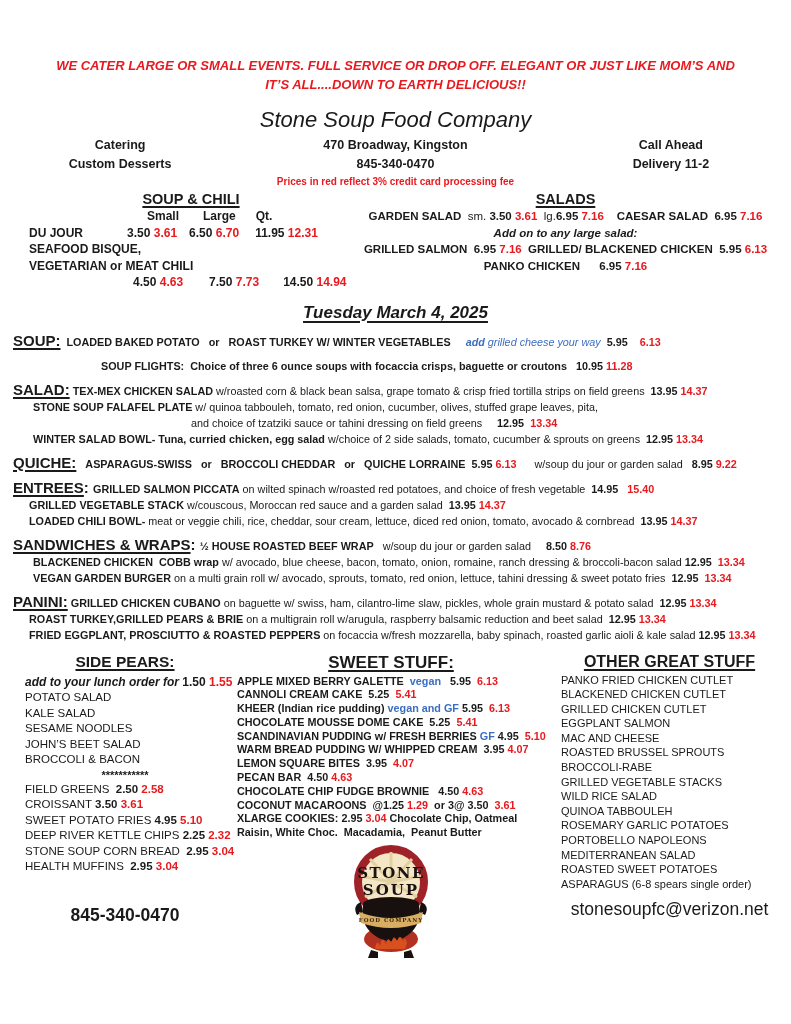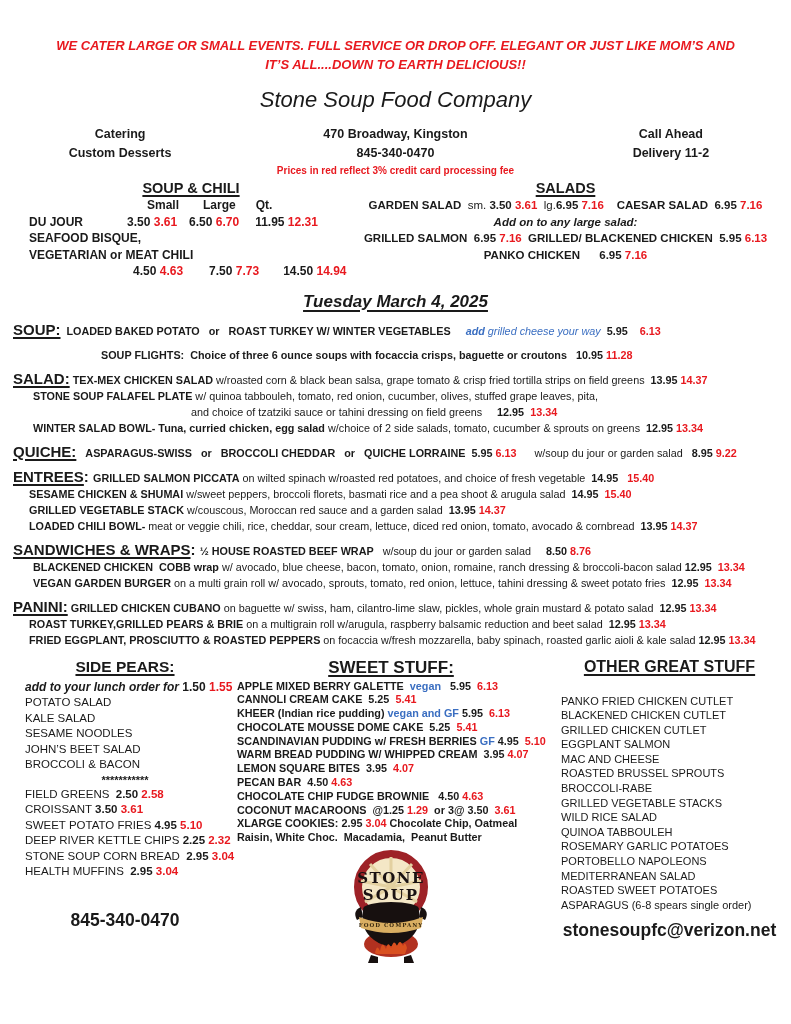--- a/index.html
+++ b/index.html
@@ -2,27 +2,27 @@
 <html style="--red: #e8191f; --blue: #3a6ec1;"><head>
 <meta charset="utf-8">
 <style>
   :root { --red:#e8191f; --blue:#3a6ec1; --ink:#1a1a1a; }
   * { box-sizing:border-box; }
   html,body { margin:0; padding:0; }
   body {
     width:791px; height:1024px; background:#ffffff; overflow:hidden;
     font-family:"Liberation Sans", sans-serif; color:var(--ink);
   }
-  .page { width:791px; height:876px; padding:36px 13px 0 13px; }
+  .page { width:791px; height:876px; padding:56px 13px 0 13px; }
 
   
   .tagline { text-align:center; color:var(--red); font-weight:bold; font-style:italic;
              font-size:13px; line-height:19px; }
   .title { text-align:center; font-weight:normal; font-style:italic; font-size:22px; margin-top:13px; }
-  .info-row { display:flex; margin-top:12px; font-weight:bold; font-size:12.5px; line-height:19px; }
+  .info-row { display:flex; margin-top:3px; font-weight:bold; font-size:12.5px; line-height:19px; }
   .info-col { text-align:center; }
   .info-col.l { width:28%; } .info-col.c { width:44%; } .info-col.r { width:28%; }
   .fee-note { text-align:center; color:var(--red); font-weight:bold; font-size:10px; margin-top:2px; }
 
   
   .top-cols { display:flex; margin-top:4px; }
   .soup-chili { width:340px; padding-left:16px; font-size:12px; font-weight:bold; }
   .salads-top { flex:1; font-size:11.5px; text-align:center; }
   .heading { font-weight:bold; text-decoration:underline; text-decoration-thickness:2px;
              text-underline-offset:2px; }
@@ -57,32 +57,32 @@
   .indent-flight { padding-left:88px; }
   .mt8 { margin-top:8px; }
 
   
   .bottom-cols { display:flex; margin-top:10px; }
   .col1 { width:224px; padding-left:12px; }
   .col2 { width:308px; }
   .col3 { flex:1; padding-left:16px; }
   .col-heading1 { font-size:15.5px; text-align:center; display:block; width:200px; }
   .col-heading2 { font-size:17px; text-align:center; display:block; margin-bottom:2px; }
-  .col-heading3 { font-size:16px; text-align:center; display:block; margin-bottom:18px; }
+  .col-heading3 { font-size:16px; text-align:center; display:block; margin-bottom:2px; }
   .col1 .line { font-size:11.5px; line-height:15.5px; white-space:pre; }
   .col1 .list-line { font-size:11.5px; line-height:15.5px; }
   .col1 .intro { margin-top:4px; font-size:12px; }
   .stars { width:200px; text-align:center; font-weight:bold; font-size:11px; line-height:14px; }
   .col2 .line { font-size:10.8px; font-weight:bold; line-height:13.8px; white-space:pre; }
   .col3 .list-line { font-size:11px; line-height:14.6px; }
 
   
   .phone { margin-top:30px; width:200px; text-align:center; font-size:17.5px; font-weight:bold; }
   .logo-wrap { text-align:center; margin-top:2px; }
-  .email { margin-top:8px; text-align:center; font-size:17.5px; font-weight:bold; }
+  .email { margin-top:8px; text-align:center; font-size:17.5px; font-weight:normal; }
 </style>
 </head>
 <body>
 
 <div class="page">
 
   <div class="tagline">
     <div>WE CATER LARGE OR SMALL EVENTS. FULL SERVICE OR DROP OFF. ELEGANT OR JUST LIKE MOM’S AND</div>
     <div>IT’S ALL....DOWN TO EARTH DELICIOUS!!</div>
   </div>
@@ -140,21 +140,20 @@
       <div class="line"><span class="seg-label">SALAD:</span><span class="seg-r"> </span><span class="seg-b">TEX-MEX CHICKEN SALAD</span><span class="seg-r"> w/roasted corn &amp; black bean salsa, grape tomato &amp; crisp fried tortilla strips on field greens  </span><span class="seg-b">13.95 </span><span class="seg-red">14.37</span></div>
       <div class="line indent1"><span class="seg-b">STONE SOUP FALAFEL PLATE</span><span class="seg-r"> w/ quinoa tabbouleh, tomato, red onion, cucumber, olives, stuffed grape leaves, pita,</span></div>
       <div class="line indent3"><span class="seg-r">and choice of tzatziki sauce or tahini dressing on field greens     </span><span class="seg-b">12.95  </span><span class="seg-red">13.34</span></div>
       <div class="line indent1"><span class="seg-b">WINTER SALAD BOWL- Tuna, curried chicken, egg salad</span><span class="seg-r"> w/choice of 2 side salads, tomato, cucumber &amp; sprouts on greens  </span><span class="seg-b">12.95 </span><span class="seg-red">13.34</span></div>
     </div>
   <div class="section">
       <div class="line"><span class="seg-label">QUICHE:</span><span class="seg-r">   </span><span class="seg-b">ASPARAGUS-SWISS   or   BROCCOLI CHEDDAR   or   QUICHE LORRAINE  5.95 </span><span class="seg-red">6.13</span><span class="seg-r">      w/soup du jour or garden salad   </span><span class="seg-b">8.95 </span><span class="seg-red">9.22</span></div>
     </div>
   <div class="section">
       <div class="line"><span class="seg-label">ENTREES</span><span class="seg-labelc">: </span><span class="seg-b">GRILLED SALMON PICCATA</span><span class="seg-r"> on wilted spinach w/roasted red potatoes, and choice of fresh vegetable  </span><span class="seg-b">14.95   </span><span class="seg-red">15.40</span></div>
-      <div class="line indent2"><span class="seg-b">SESAME CHICKEN &amp; SHUMAI</span><span class="seg-r"> w/sweet peppers, broccoli florets, basmati rice and a pea shoot &amp; arugula salad  </span><span class="seg-b">14.95  </span><span class="seg-red">15.40</span></div>
       <div class="line indent2"><span class="seg-b">GRILLED VEGETABLE STACK</span><span class="seg-r"> w/couscous, Moroccan red sauce and a garden salad  </span><span class="seg-b">13.95 </span><span class="seg-red">14.37</span></div>
       <div class="line indent2"><span class="seg-b">LOADED CHILI BOWL-</span><span class="seg-r"> meat or veggie chili, rice, cheddar, sour cream, lettuce, diced red onion, tomato, avocado &amp; cornbread  </span><span class="seg-b">13.95 </span><span class="seg-red">14.37</span></div>
     </div>
   <div class="section">
       <div class="line"><span class="seg-label">SANDWICHES &amp; WRAPS</span><span class="seg-labelc">: </span><span class="seg-b">½ HOUSE ROASTED BEEF WRAP</span><span class="seg-r">   w/soup du jour or garden salad     </span><span class="seg-b">8.50 </span><span class="seg-red">8.76</span></div>
       <div class="line indent1"><span class="seg-b">BLACKENED CHICKEN  COBB wrap</span><span class="seg-r"> w/ avocado, blue cheese, bacon, tomato, onion, romaine, ranch dressing &amp; broccoli-bacon salad </span><span class="seg-b">12.95  </span><span class="seg-red">13.34</span></div>
       <div class="line indent1"><span class="seg-b">VEGAN GARDEN BURGER</span><span class="seg-r"> on a multi grain roll w/ avocado, sprouts, tomato, red onion, lettuce, tahini dressing &amp; sweet potato fries  </span><span class="seg-b">12.95  </span><span class="seg-red">13.34</span></div>
     </div>
   <div class="section">
       <div class="line"><span class="seg-label">PANINI:</span><span class="seg-r"> </span><span class="seg-b">GRILLED CHICKEN CUBANO</span><span class="seg-r"> on baguette w/ swiss, ham, cilantro-lime slaw, pickles, whole grain mustard &amp; potato salad  </span><span class="seg-b">12.95 </span><span class="seg-red">13.34</span></div>

